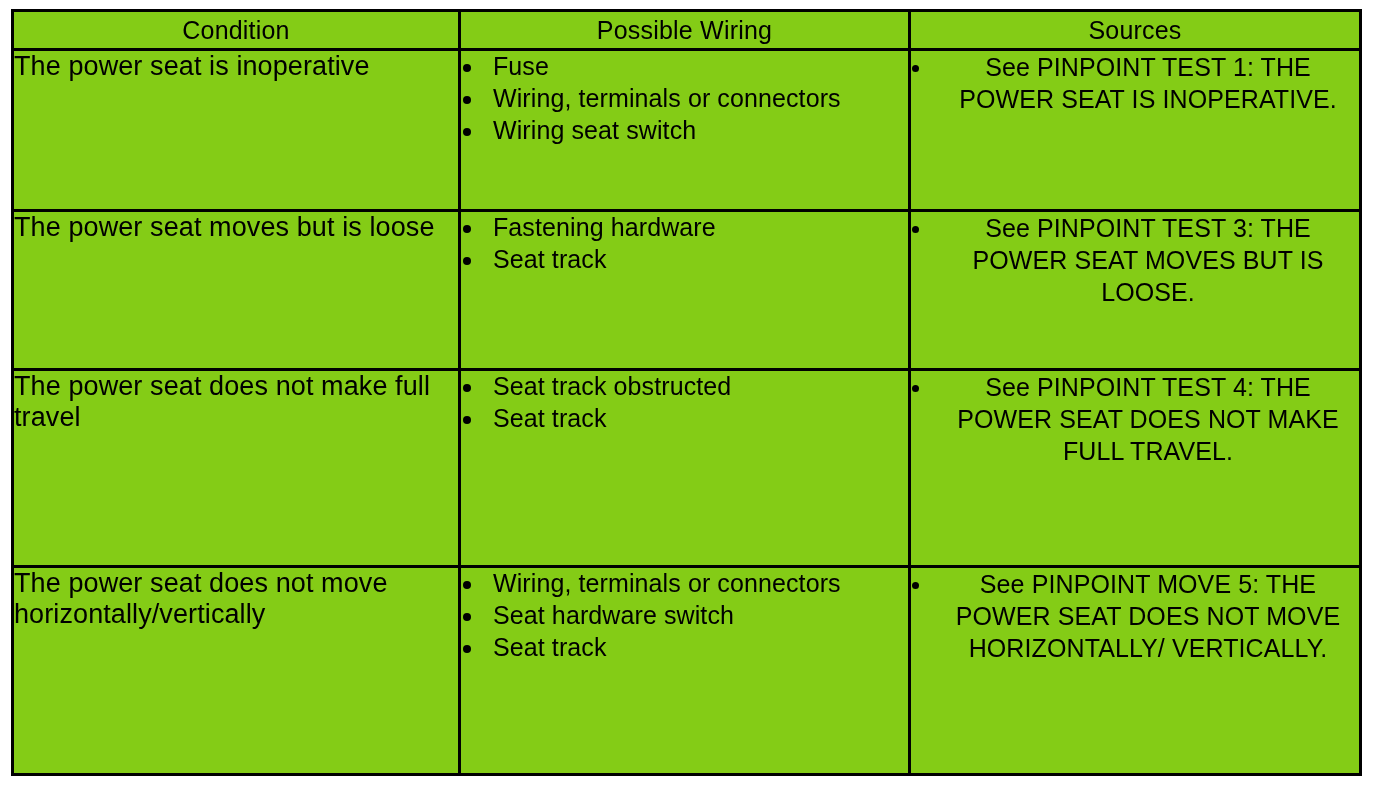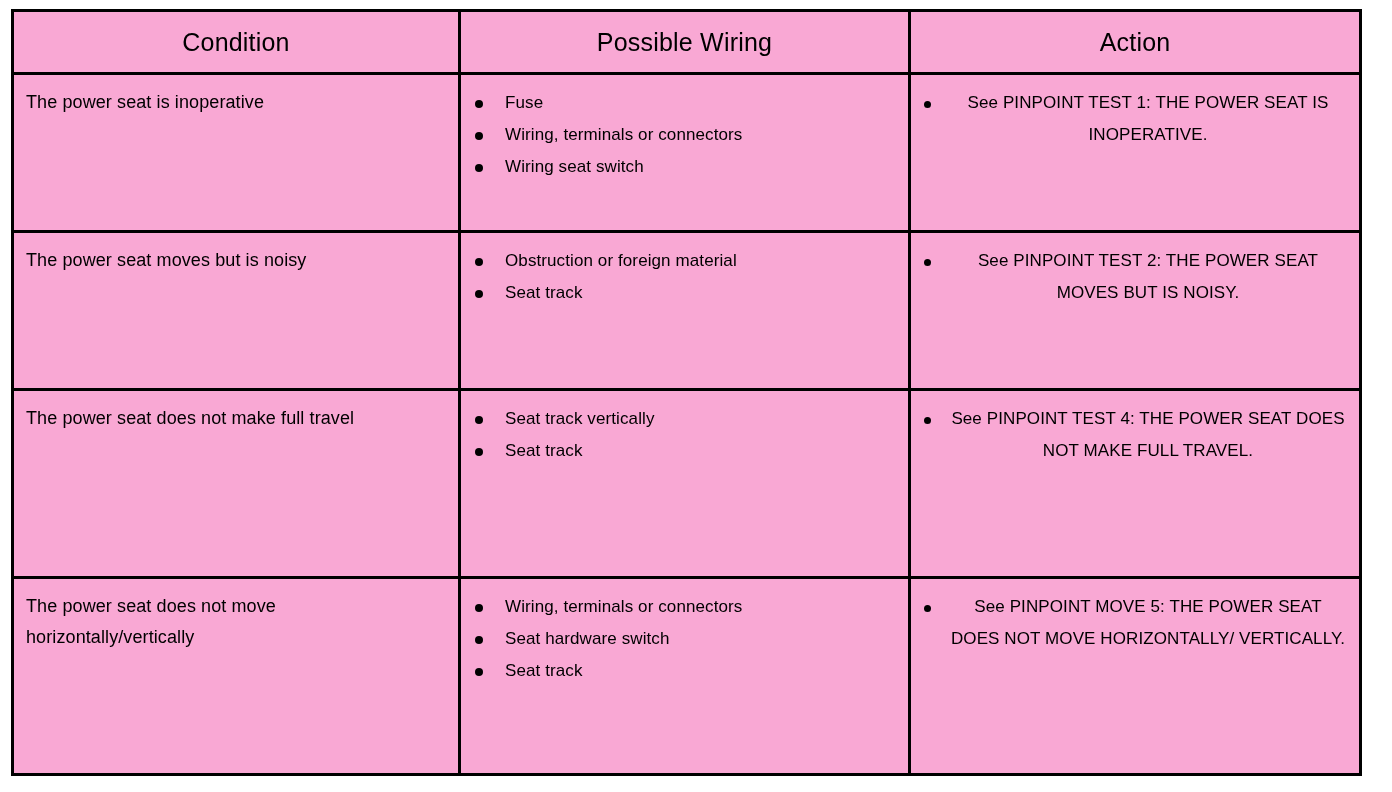--- a/index.html
+++ b/index.html
@@ -34,57 +34,57 @@
     background: #ffffff;
   }
 
   .diag-table col.c-condition { width: 447px; }
   .diag-table col.c-sources   { width: 450px; }
   .diag-table col.c-action    { width: 451px; }
 
   .diag-table th,
   .diag-table td {
     border: 3px solid #000000;
-    padding: 12px;
+    padding: 0;
     vertical-align: top;
-    background: #f9a8d4;
+    background: #84cc16;
   }
 
   
   .diag-table thead th {
     height: 36px;
     text-align: center;
     vertical-align: middle;
     font-weight: normal;
     font-size: 25px;
     line-height: 30px;
     letter-spacing: 0.2px;
   }
 
   
   .cond-cell {
     padding: 9px 10px 6px 11px;
-    font-size: 18px;
+    font-size: 27px;
     line-height: 31px;
     letter-spacing: 0.1px;
   }
 
   .list-cell {
     padding: 9px 8px 6px 20px;
   }
 
   ul.bullets {
     list-style: none;
     margin: 0;
     padding: 0;
   }
   ul.bullets > li {
     position: relative;
     padding-left: 32px;
-    font-size: 17px;
+    font-size: 25px;
     line-height: 31px;
     letter-spacing: 0.1px;
     margin: 0 0 1px 0;
   }
   ul.bullets > li::before {
     content: "";
     position: absolute;
     left: 2px;
     top: 13px;
     width: 8px;
@@ -123,21 +123,21 @@
     <colgroup>
       <col class="c-condition">
       <col class="c-sources">
       <col class="c-action">
     </colgroup>
 
     <thead>
       <tr>
         <th>Condition</th>
         <th>Possible Wiring</th>
-        <th>Action</th>
+        <th>Sources</th>
       </tr>
     </thead>
 
     <tbody>
 
       <tr class="r0">
         <td class="cond-cell">The power seat is inoperative</td>
         <td class="list-cell">
           <ul class="bullets">
             <li>Fuse</li>
@@ -145,41 +145,41 @@
             <li>Wiring seat switch</li>
           </ul>
         </td>
         <td class="action-cell">
           <ul class="bullets action">
             <li>See PINPOINT TEST 1: THE POWER SEAT IS INOPERATIVE.</li>
           </ul>
         </td>
       </tr>
 
-      <tr class="r1">
-        <td class="cond-cell">The power seat moves but is noisy</td>
-        <td class="list-cell">
-          <ul class="bullets">
-            <li>Obstruction or foreign material</li>
+
+      <tr class="r2">
+        <td class="cond-cell">The power seat moves but is loose</td>
+        <td class="list-cell">
+          <ul class="bullets">
+            <li>Fastening hardware</li>
             <li>Seat track</li>
           </ul>
         </td>
         <td class="action-cell">
           <ul class="bullets action">
-            <li>See PINPOINT TEST 2: THE POWER SEAT MOVES BUT IS NOISY.</li>
-          </ul>
-        </td>
-      </tr>
-
+            <li>See PINPOINT TEST 3: THE POWER SEAT MOVES BUT IS LOOSE.</li>
+          </ul>
+        </td>
+      </tr>
 
       <tr class="r3">
         <td class="cond-cell">The power seat does not make full travel</td>
         <td class="list-cell">
           <ul class="bullets">
-            <li>Seat track vertically</li>
+            <li>Seat track obstructed</li>
             <li>Seat track</li>
           </ul>
         </td>
         <td class="action-cell">
           <ul class="bullets action">
             <li>See PINPOINT TEST 4: THE POWER SEAT DOES NOT MAKE FULL TRAVEL.</li>
           </ul>
         </td>
       </tr>
 

